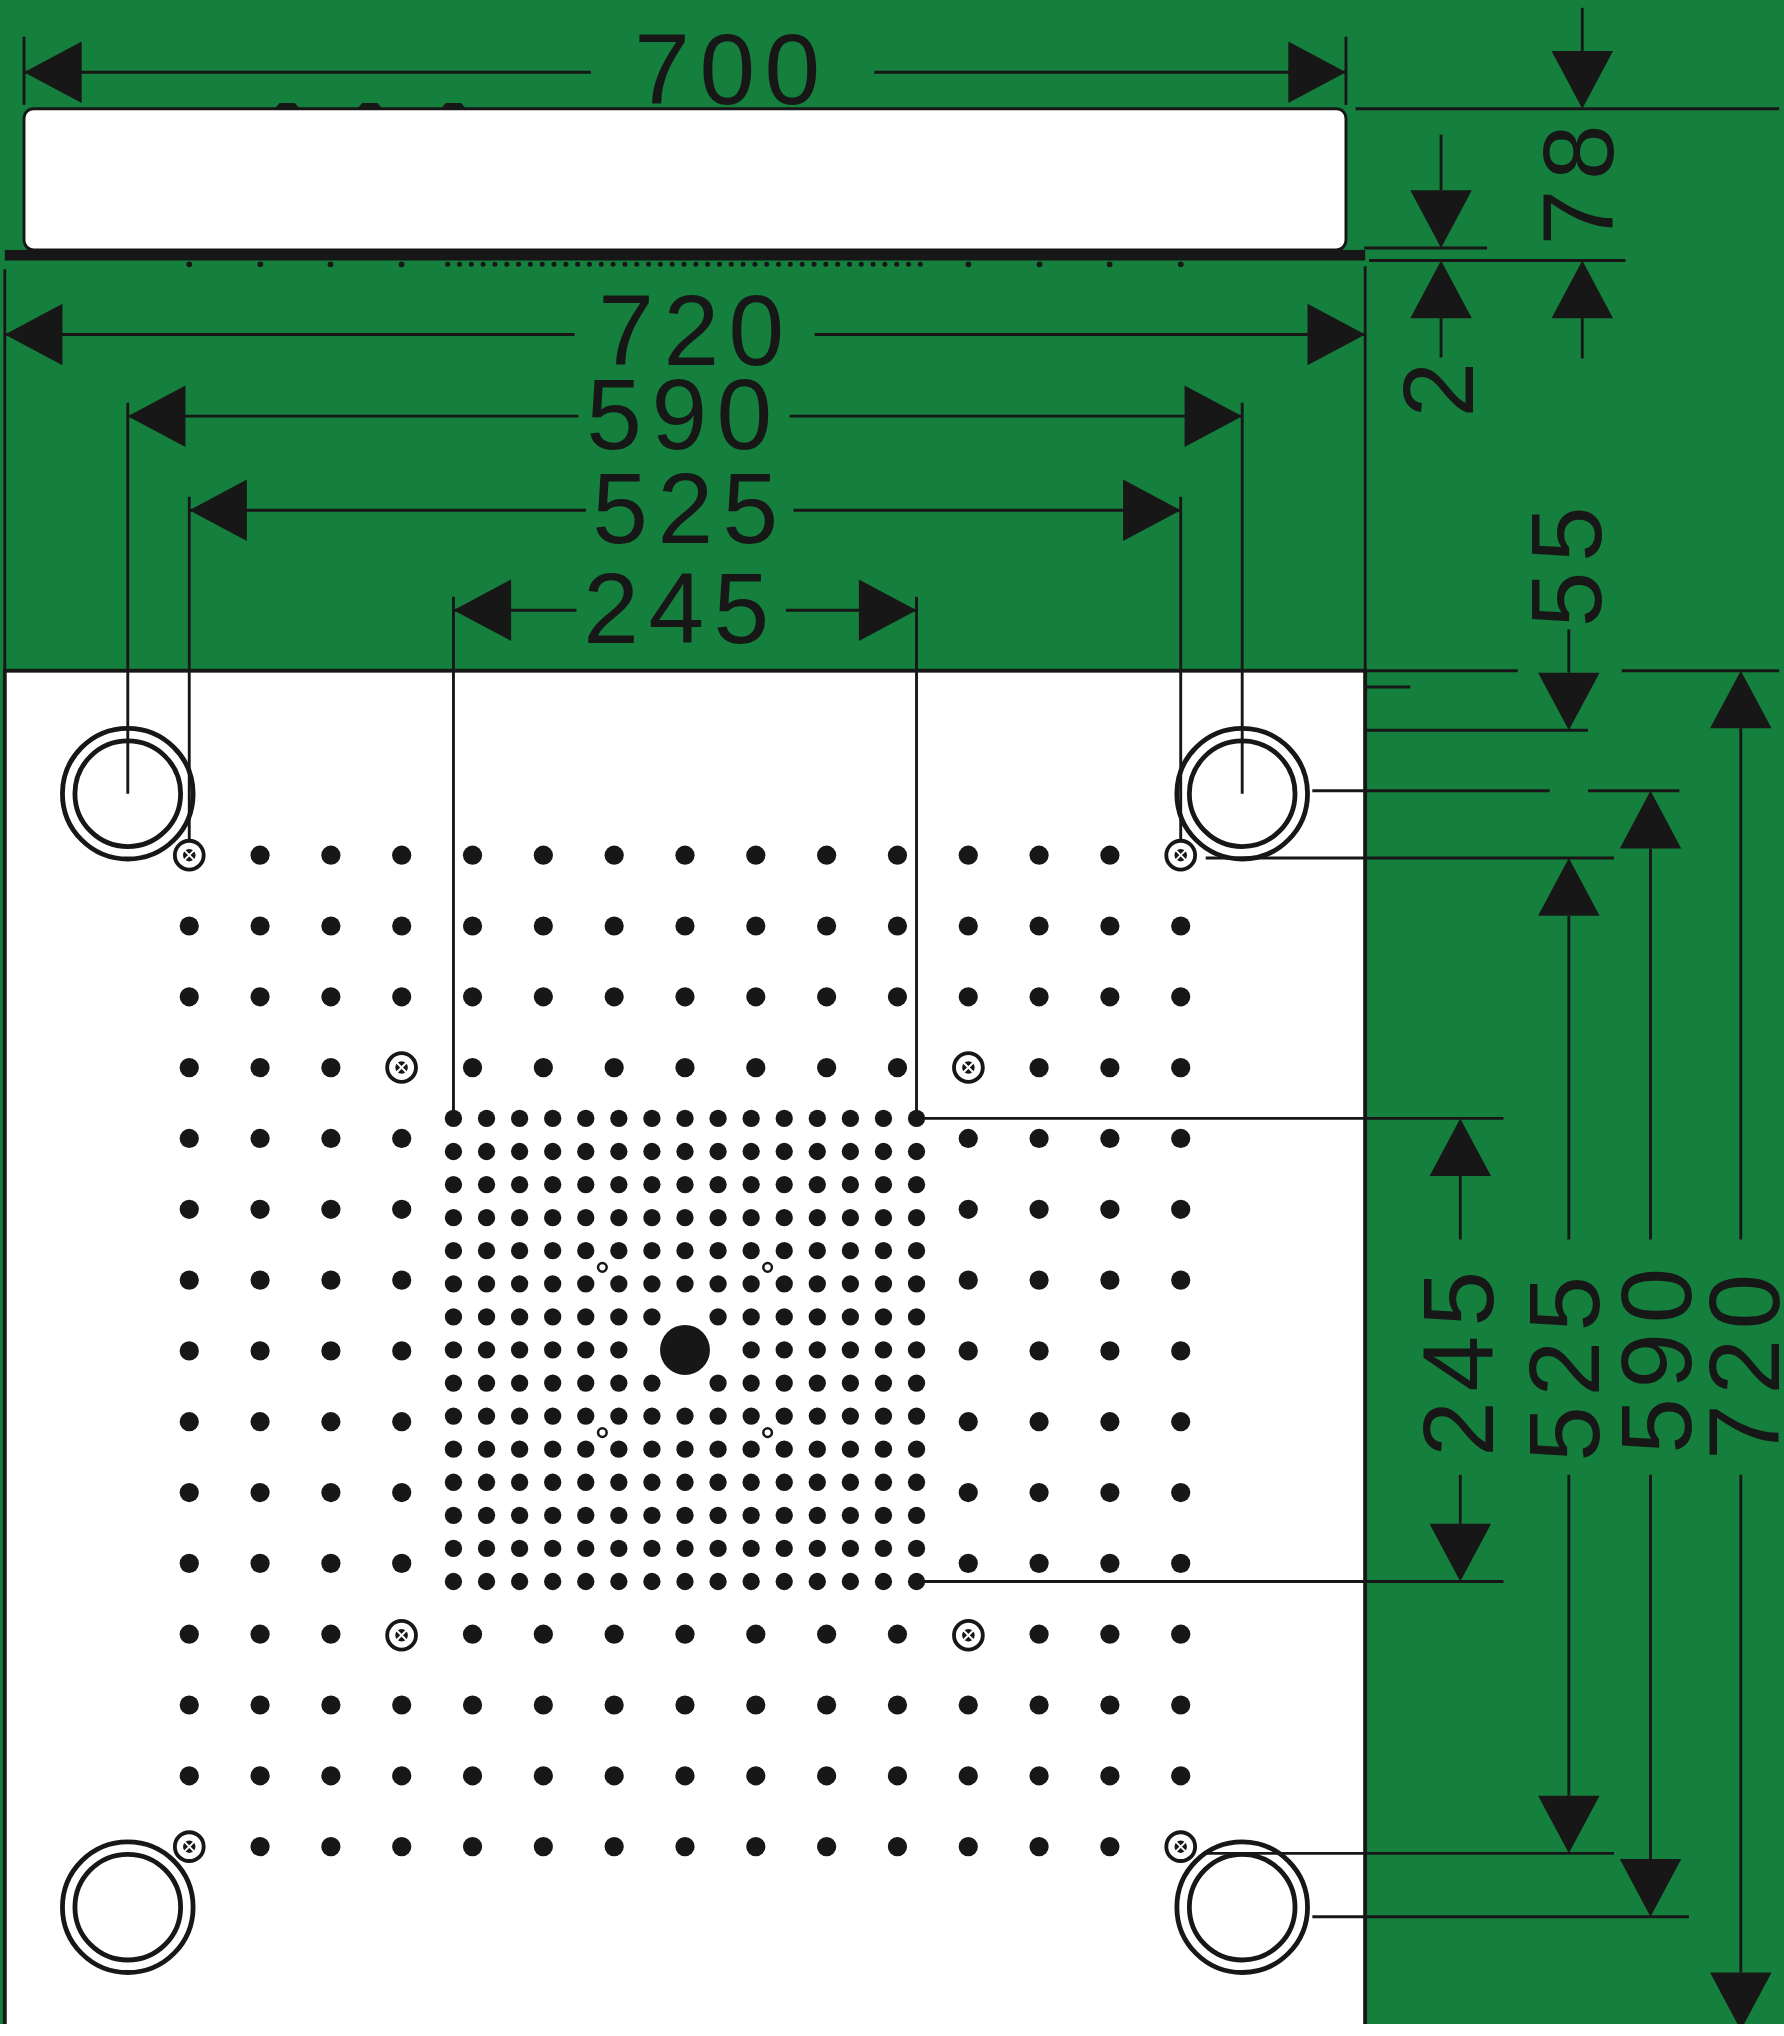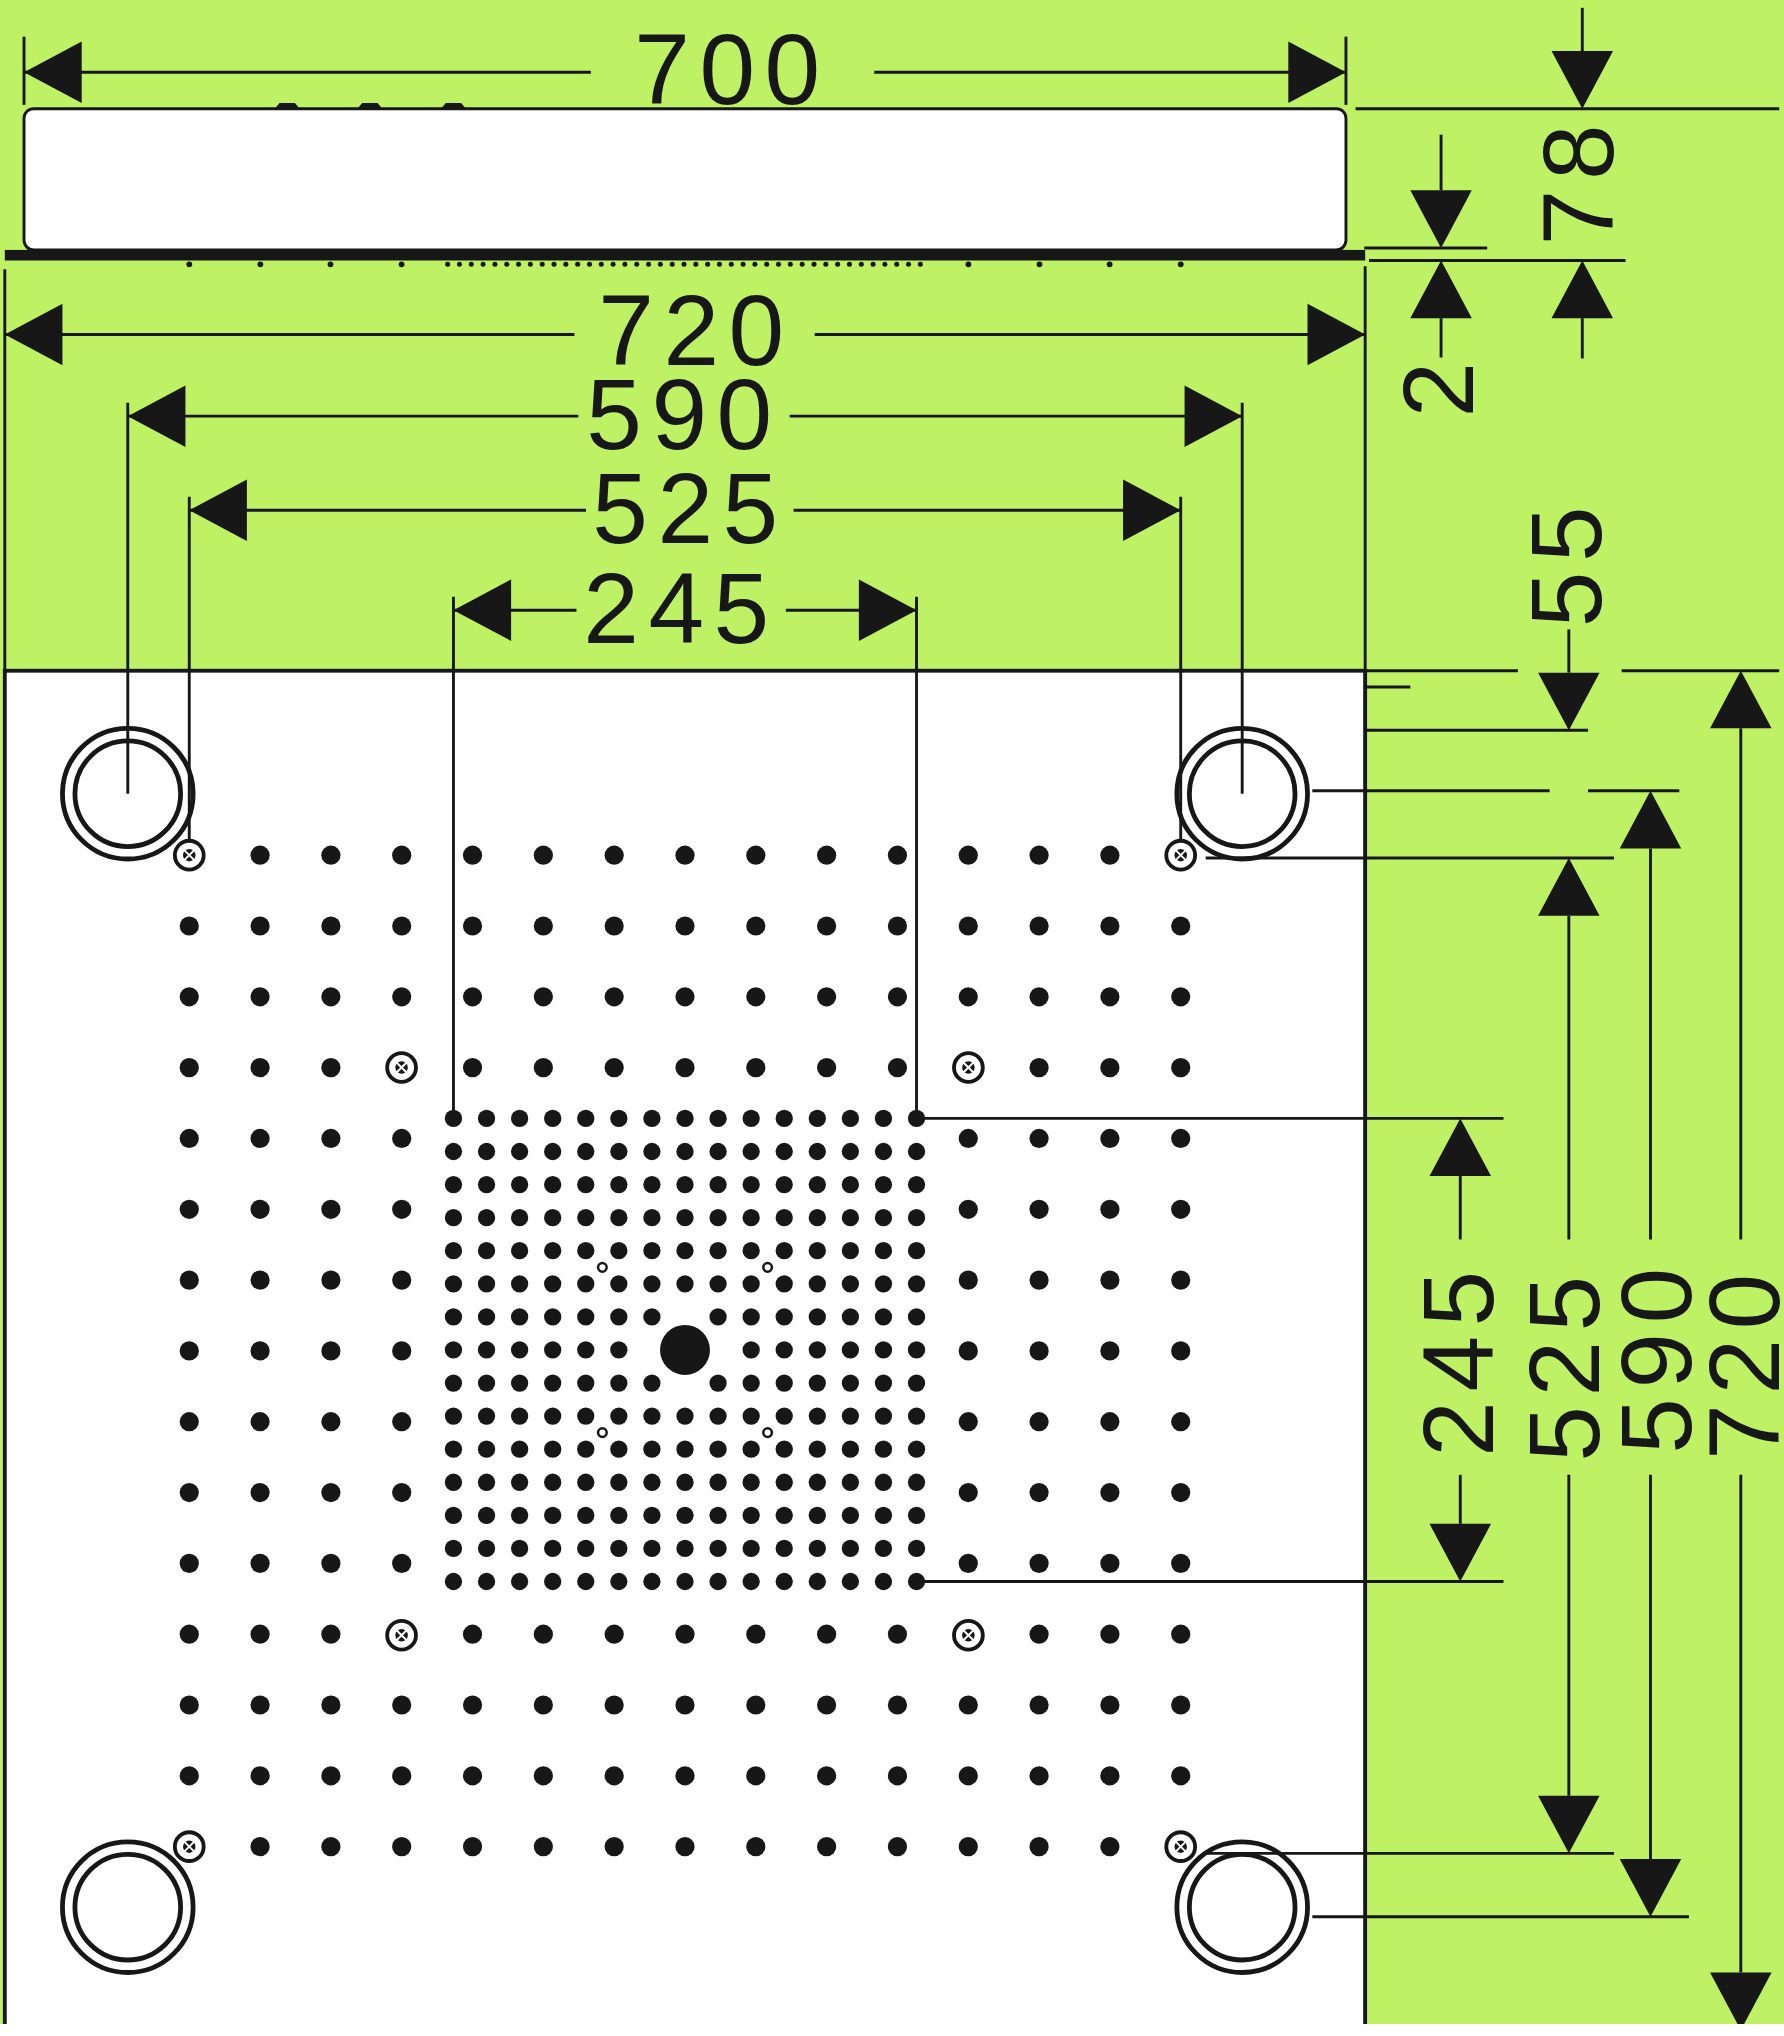--- a/index.html
+++ b/index.html
@@ -1,16 +1,16 @@
 <!DOCTYPE html>
 <html><head>
 <meta charset="utf-8">
 <style>
   html,body{margin:0;padding:0;background:#fff;}
-  .stage{position:relative;width:1785px;height:2024px;background:#bef264;overflow:hidden;
+  .stage{position:relative;width:1785px;height:2024px;background:#15803d;overflow:hidden;
          font-family:"Liberation Sans", sans-serif;}
   svg{position:absolute;left:0;top:0;}
   .lbl{position:absolute;color:#171717;font-size:100px;letter-spacing:9.6px;
        white-space:nowrap;transform:translate(-50%,-50%);line-height:1;}
   .lbl.rot{transform:translate(-50%,-50%) rotate(-90deg);}
 </style>
 </head>
 <body>
 
 <div class="stage">

